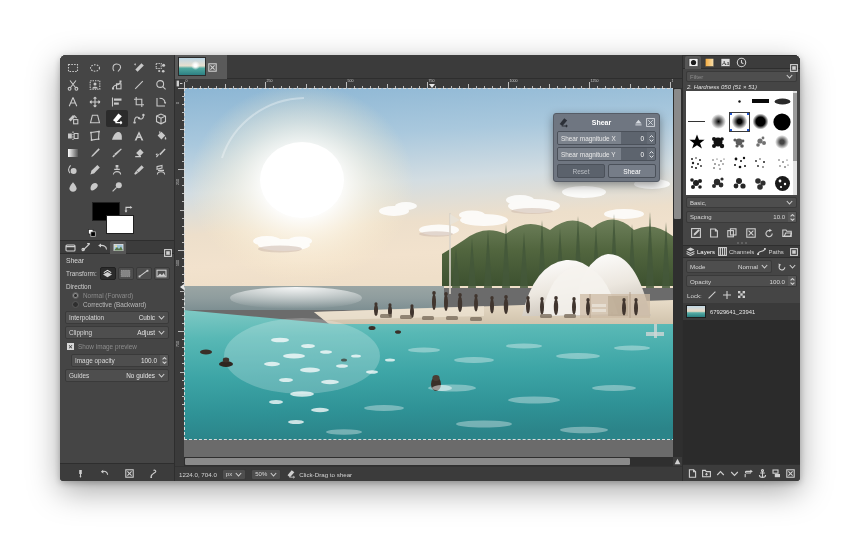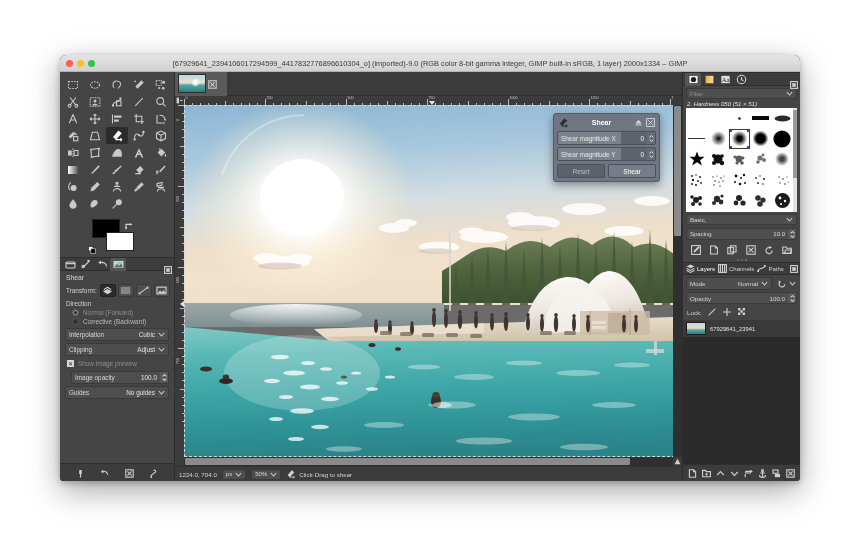--- a/index.html
+++ b/index.html
@@ -358,28 +358,20 @@
   }
   #btn-reset { background:#5b626c; color:#b8bcc2; }
   #btn-shear { background:#767d88; color:#ffffff; }
 </style>
 </head>
 <body>
 
 <div id="root">
 <div id="window">
 
-  <div id="titlebar">
-    <div class="traffic">
-      <div class="tl red"></div>
-      <div class="tl yellow"></div>
-      <div class="tl green"></div>
-    </div>
-    <div id="win-title">[67929641_2394106017294599_4417832776896610304_o] (imported)-9.0 (RGB color 8-bit gamma integer, GIMP built-in sRGB, 1 layer) 2000x1334 – GIMP</div>
-  </div>
 
   <div id="body">
 
     <div id="left-dock">
 
       <div id="toolbox">
         <div class="tool-grid">
 
           <div class="tool">
                 <svg width="12" height="12" viewBox="0 0 12 12">

